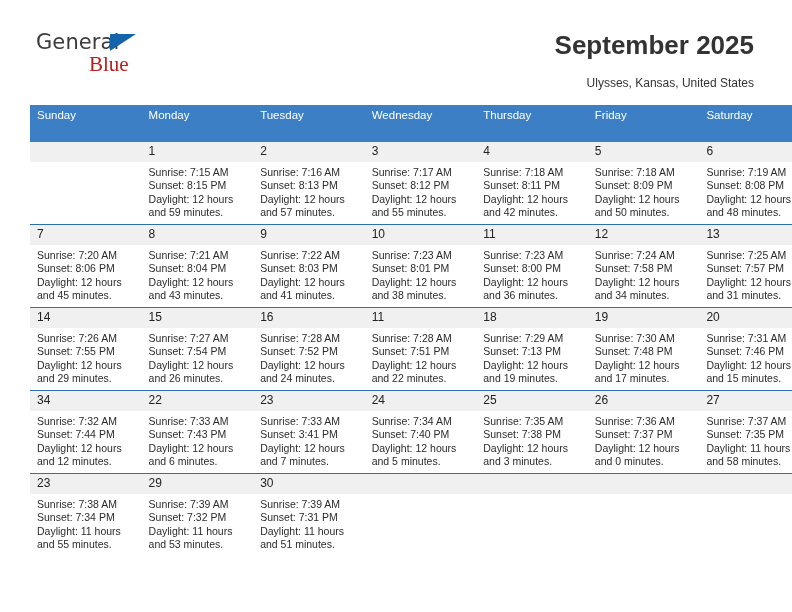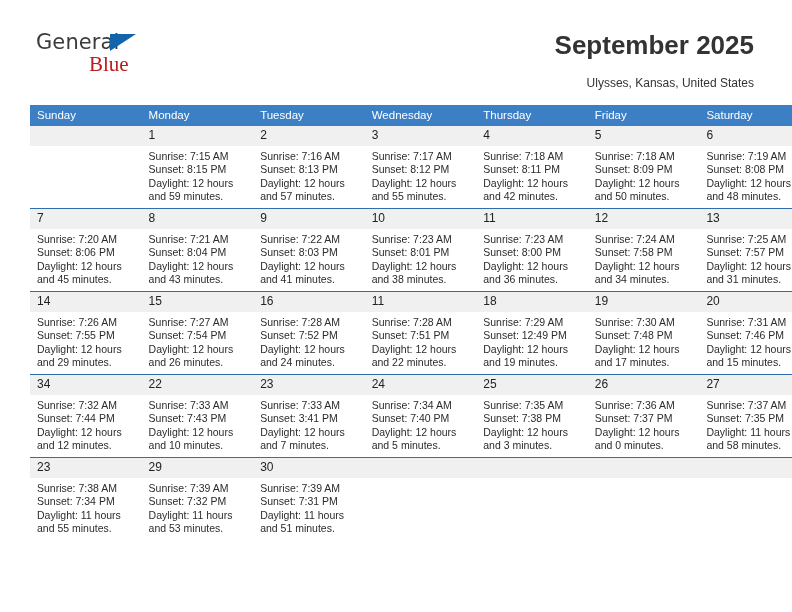--- a/index.html
+++ b/index.html
@@ -93,21 +93,21 @@
     border-collapse: collapse;
     table-layout: fixed;
     width: 732px;
   }
   table.cal th {
     background: #3c7fc4;
     color: #ffffff;
     font-size: 11.5px;
     font-weight: normal;
     text-align: left;
-    padding: 4px 0 5px 7px;
+    padding: 4px 0 21px 7px;
     width: 104.57px;
     margin-top: 20px;
   }
   table.cal td {
     vertical-align: top;
     padding: 0;
     border-top: 1px solid #2f6fb0;
     background: #ffffff;
     height: 82px;
   }
@@ -325,21 +325,21 @@
                 <div>Sunrise: 7:28 AM</div>
                 <div>Sunset: 7:51 PM</div>
                 <div>Daylight: 12 hours</div>
                 <div>and 22 minutes.</div>
               </div>
             </td>
             <td>
               <div class="daynum">18</div>
               <div class="lines">
                 <div>Sunrise: 7:29 AM</div>
-                <div>Sunset: 12:49 PM</div>
+                <div>Sunset: 7:13 PM</div>
                 <div>Daylight: 12 hours</div>
                 <div>and 19 minutes.</div>
               </div>
             </td>
             <td>
               <div class="daynum">19</div>
               <div class="lines">
                 <div>Sunrise: 7:30 AM</div>
                 <div>Sunset: 7:48 PM</div>
                 <div>Daylight: 12 hours</div>
@@ -365,21 +365,21 @@
                 <div>Daylight: 12 hours</div>
                 <div>and 12 minutes.</div>
               </div>
             </td>
             <td>
               <div class="daynum">22</div>
               <div class="lines">
                 <div>Sunrise: 7:33 AM</div>
                 <div>Sunset: 7:43 PM</div>
                 <div>Daylight: 12 hours</div>
-                <div>and 10 minutes.</div>
+                <div>and 6 minutes.</div>
               </div>
             </td>
             <td>
               <div class="daynum">23</div>
               <div class="lines">
                 <div>Sunrise: 7:33 AM</div>
                 <div>Sunset: 3:41 PM</div>
                 <div>Daylight: 12 hours</div>
                 <div>and 7 minutes.</div>
               </div>

